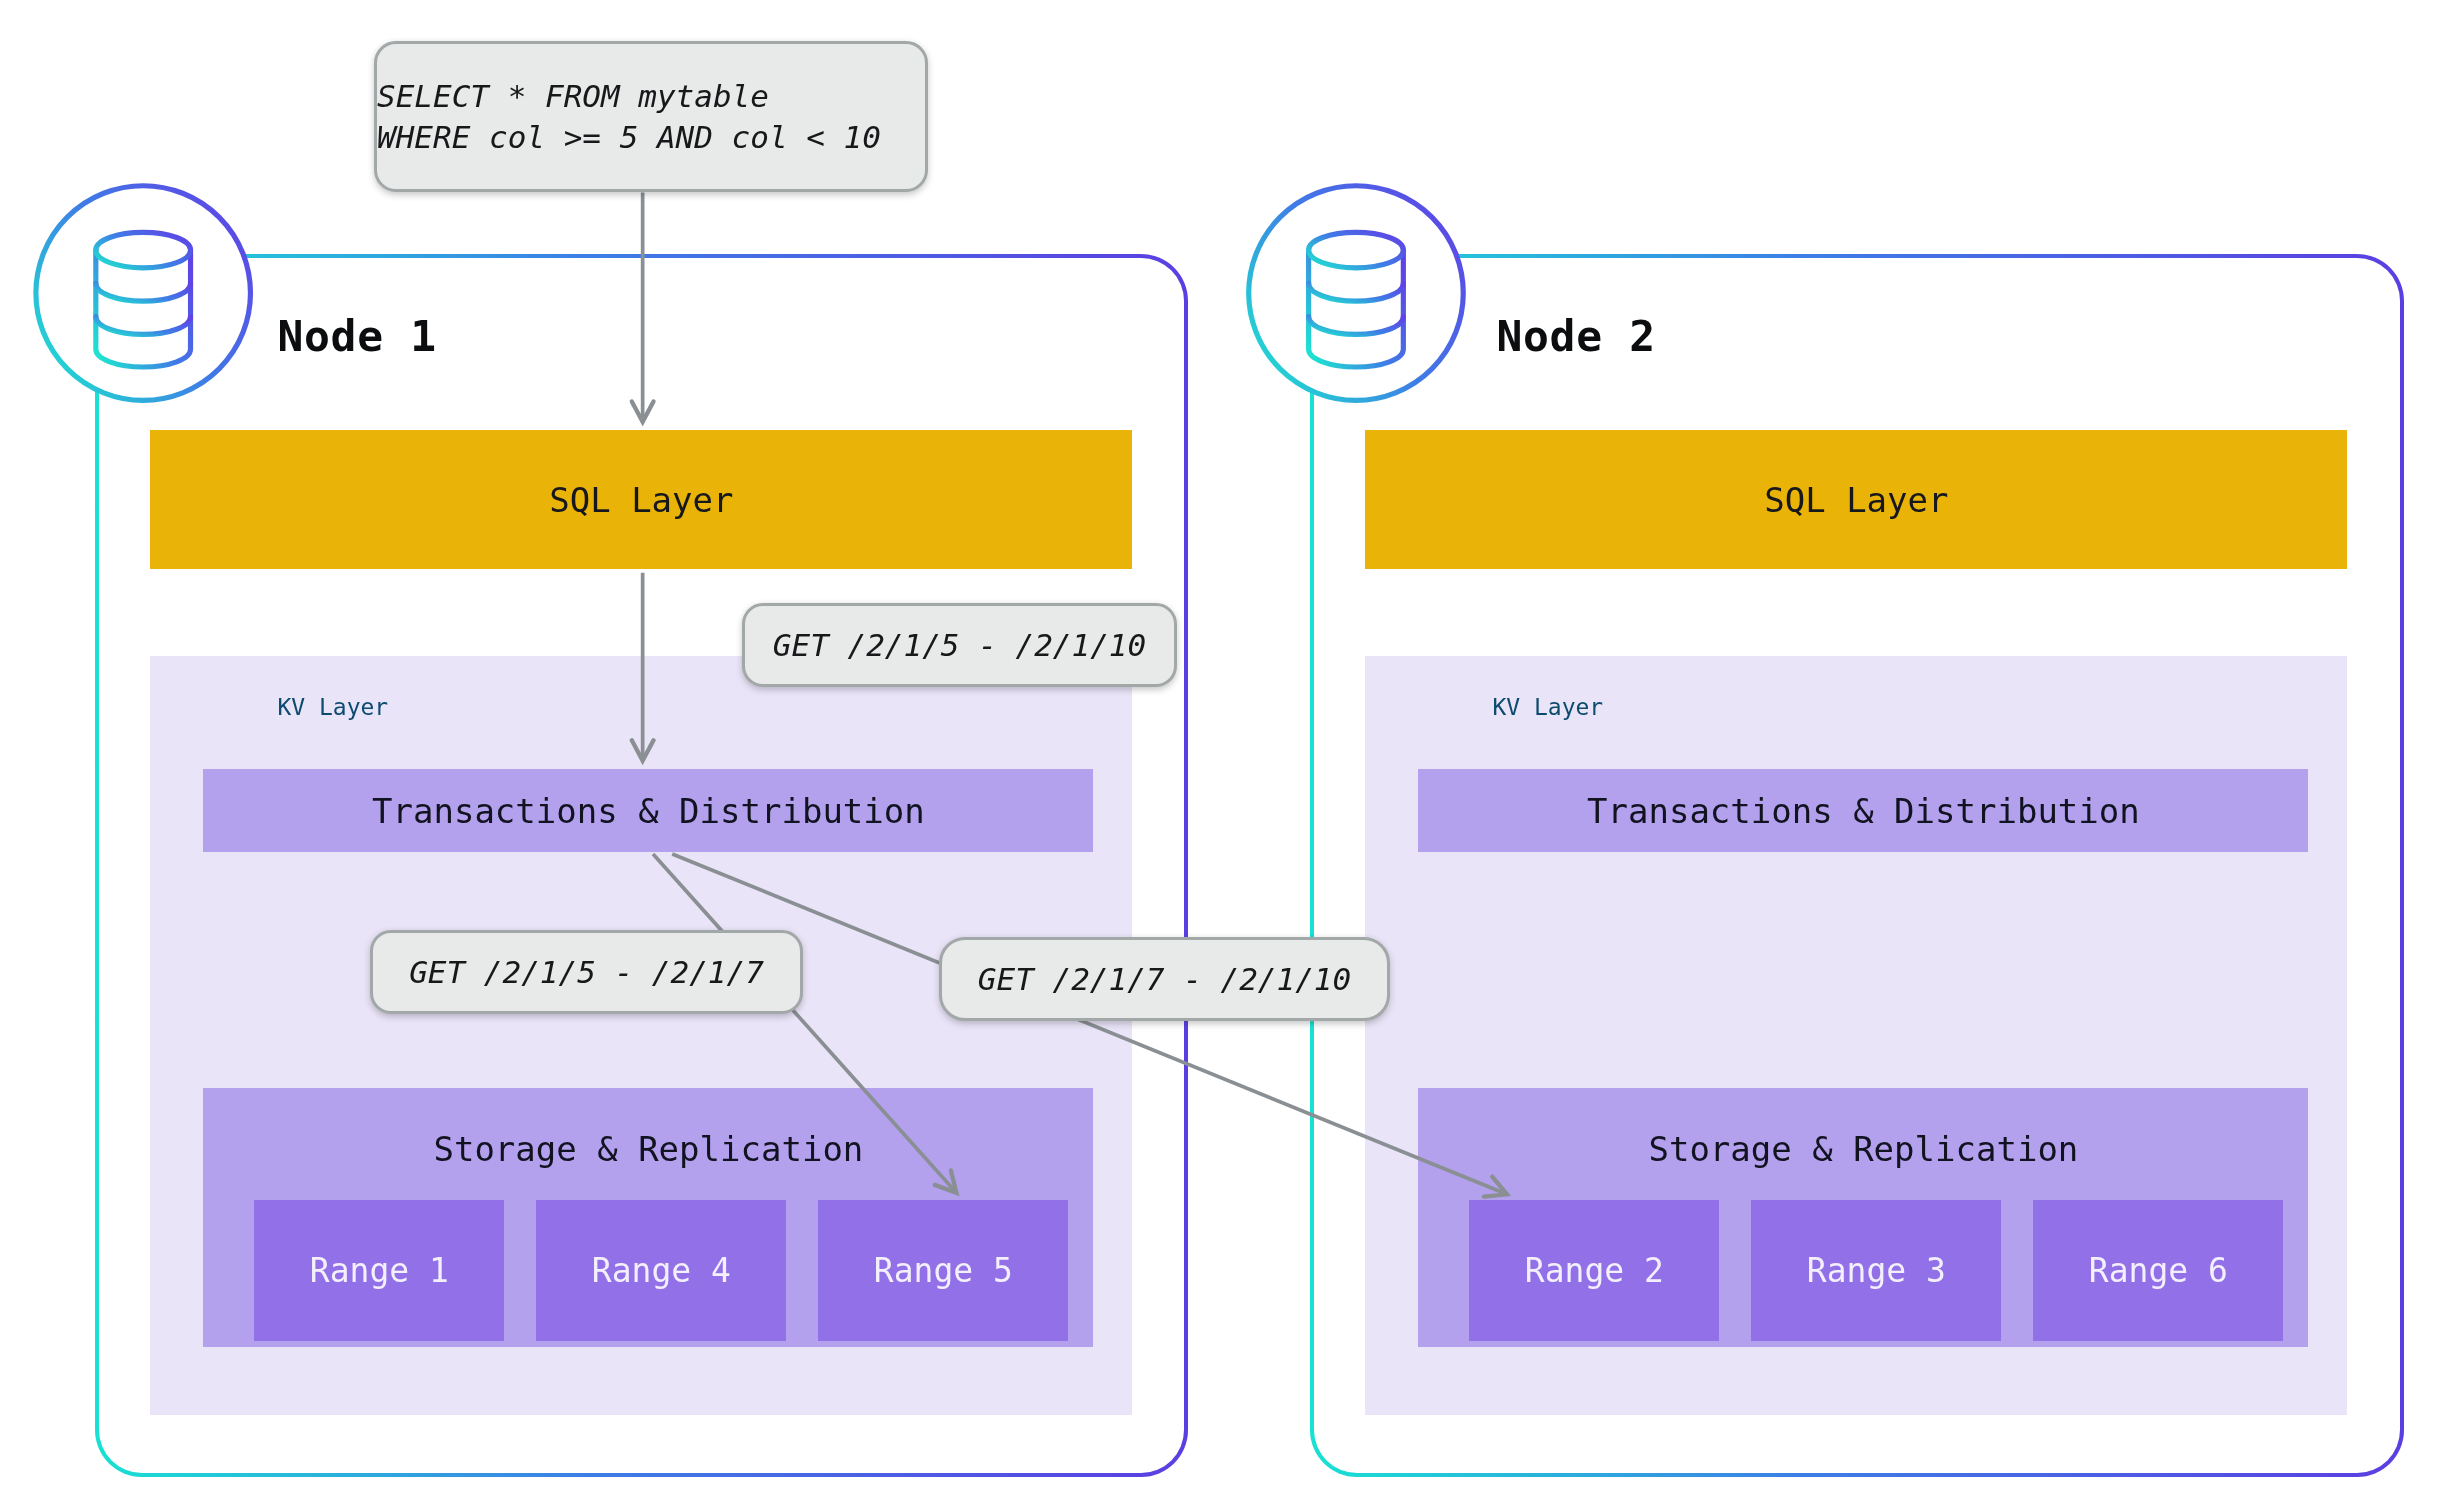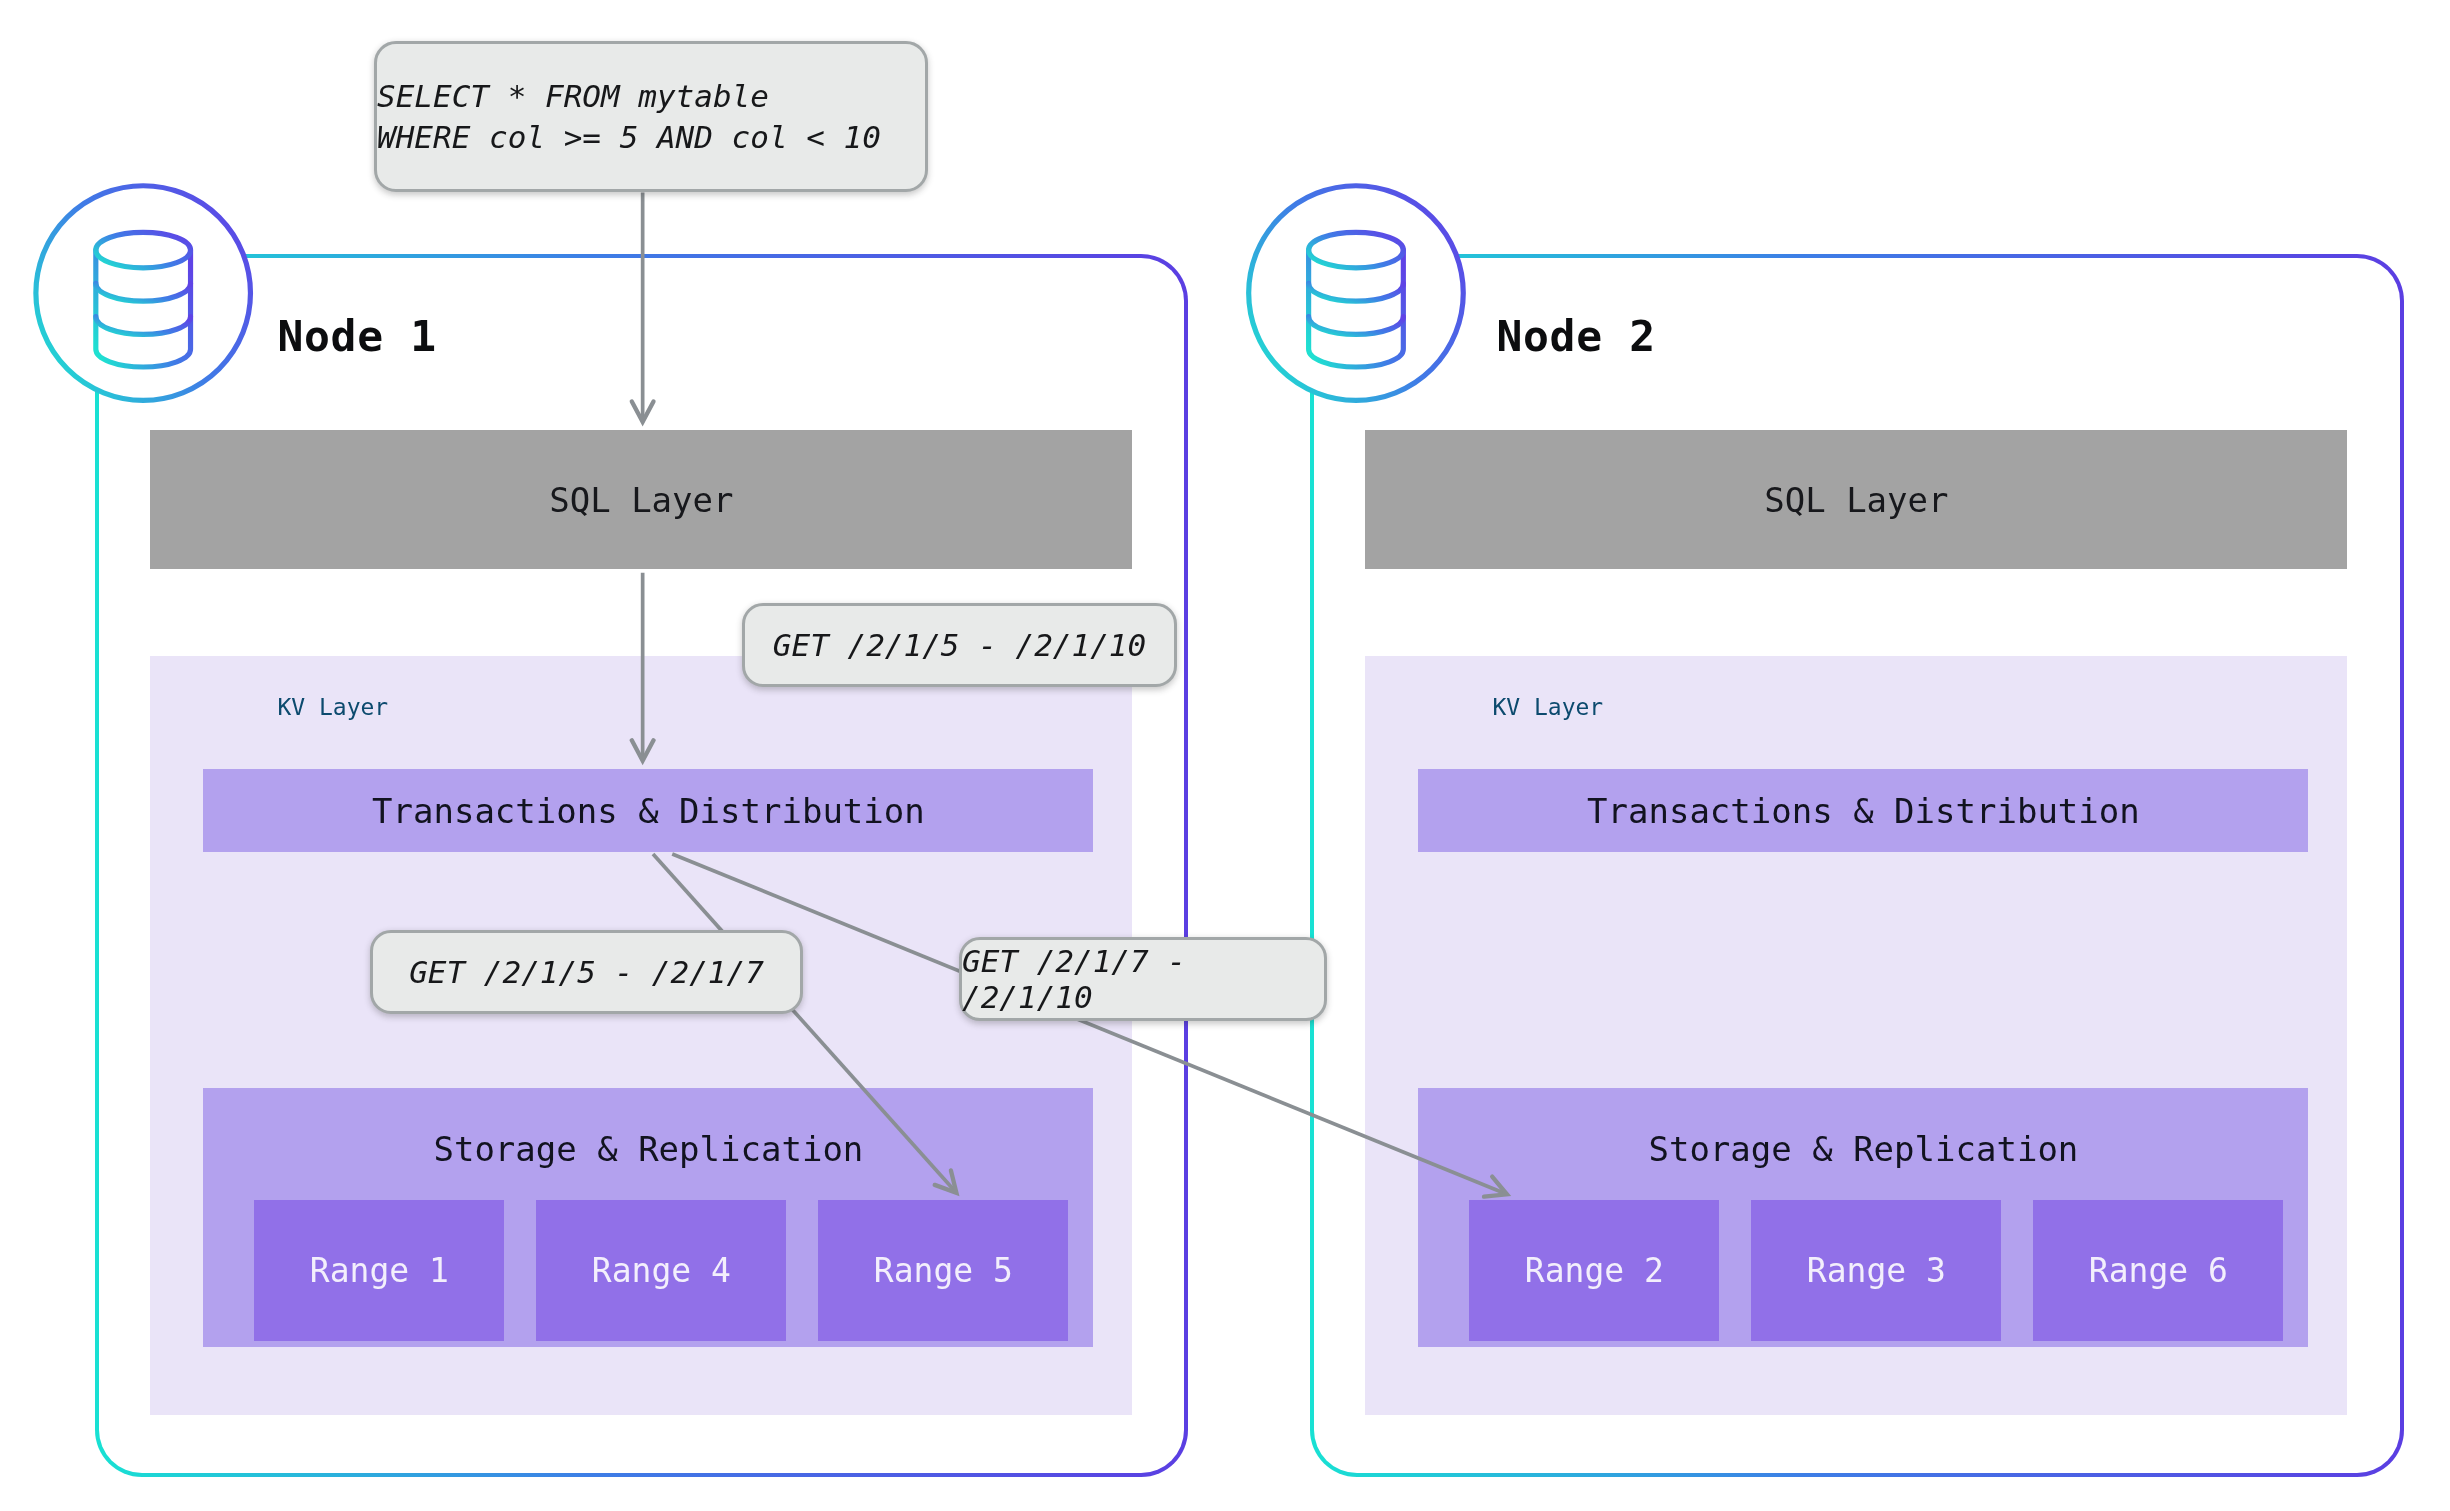--- a/index.html
+++ b/index.html
@@ -14,42 +14,42 @@
     position:absolute; background:#e8eae9; border:3px solid #a2a7a8;
     border-radius:22px; box-shadow:0 2.2px 6px rgba(40,40,40,.25);
     display:flex; flex-direction:column; justify-content:center;
     color:#17181a; font-style:italic;
   }
   .query-box { left:374px; top:41px; width:554px; height:151px; 
     font-size:31px; line-height:41px; }
   .get-label { align-items:center; font-size:31px; height:84px; border-radius:21px; }
   .get-label.g1 { left:742px; top:603px;  width:435px; }
   .get-label.g2 { left:370px;  top:930px; width:433px; }
-  .get-label.g3 { left:959px; top:937px; width:368px; }
+  .get-label.g3 { left:939px; top:937px; width:451px;border-radius:26px; }
 
   
   .node {
     position:absolute; top:254px; height:1223px; border-radius:47px; padding:4.4px;
     background:linear-gradient(90deg,#18e1d3 0%, #3d7ee6 45%, #5b3ee2 100%);
   }
   .node.n1 { left:95px;  width:1093px; }
   .node.n2 { left:1310px; width:1094px; }
   .node-inner {
     position:relative; width:100%; height:100%; background:#ffffff; border-radius:43px;
   }
   .node-title {
     position:absolute; top:53px; font-size:43px; font-weight:bold; color:#0c0d0f;
     letter-spacing:0.7px;
   }
   .n1 .node-title { left:178px; }
   .n2 .node-title { left:182px; }
 
   .sql-layer {
     position:absolute; left:51px; top:172px; width:982px; height:139px;
-    background:#a3a3a3; display:flex; align-items:center; justify-content:center;
+    background:#eab308; display:flex; align-items:center; justify-content:center;
     font-size:34px; color:#17181c;
   }
   .kv-layer {
     position:absolute; left:51px; top:398px; width:982px; height:759px;
     background:#eae4f8;
   }
   .kv-title { position:absolute; left:127px; top:38px; font-size:23px; color:#0c4a6e; }
   .layer-bar {
     position:absolute; left:53px; width:890px; background:#b3a1ee; color:#121320;
     font-size:34px;

